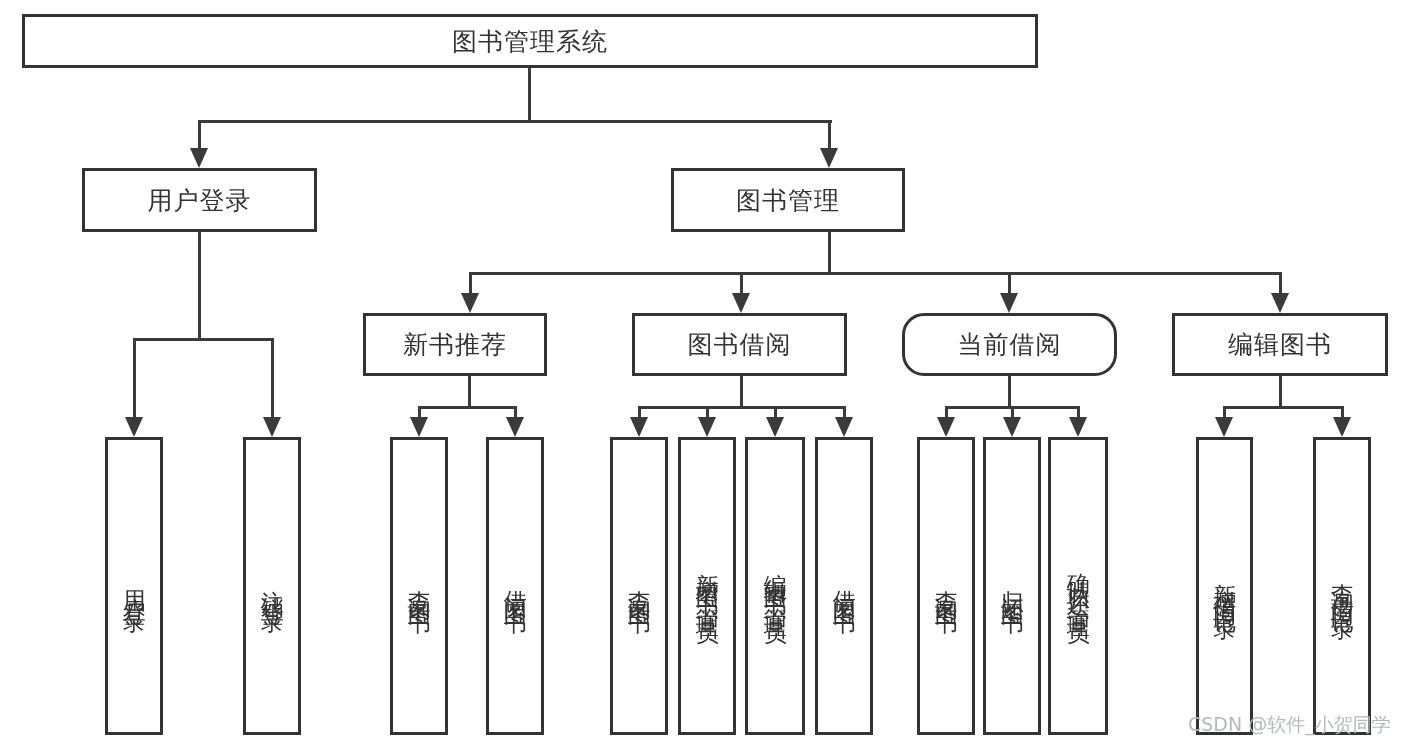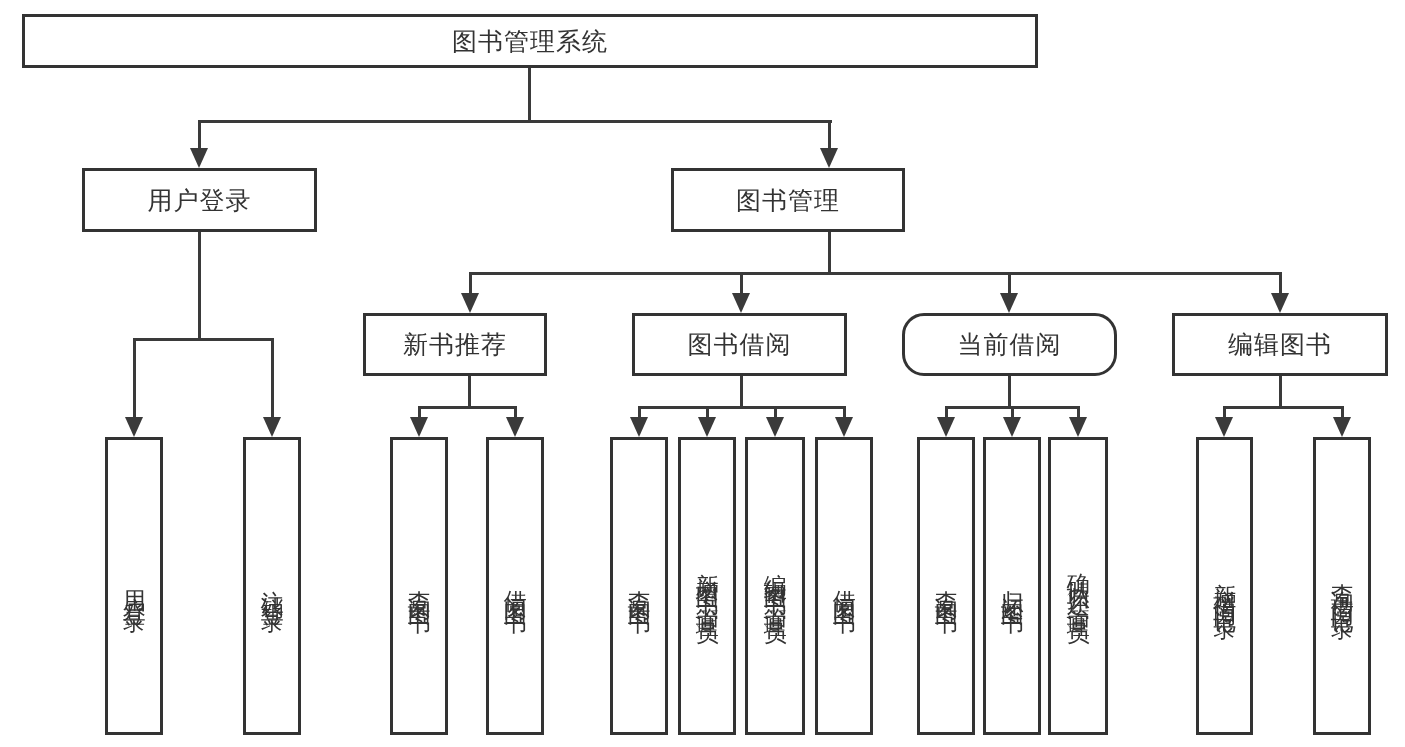--- a/index.html
+++ b/index.html
@@ -177,14 +177,15 @@
     <span class="vtext">确认归还（管理员）</span>
   </div>
 
   <div class="box v" style="left:1196px; top:437px; width:57px; height:298px;">
     <span class="vtext">新增借阅记录</span>
   </div>
   <div class="box v" style="left:1313px; top:437px; width:58px; height:298px;">
     <span class="vtext">查询借阅记录</span>
   </div>
 
+  <div class="watermark">CSDN @软件_小贺同学</div>
 
 </div>
 
 </body></html>

